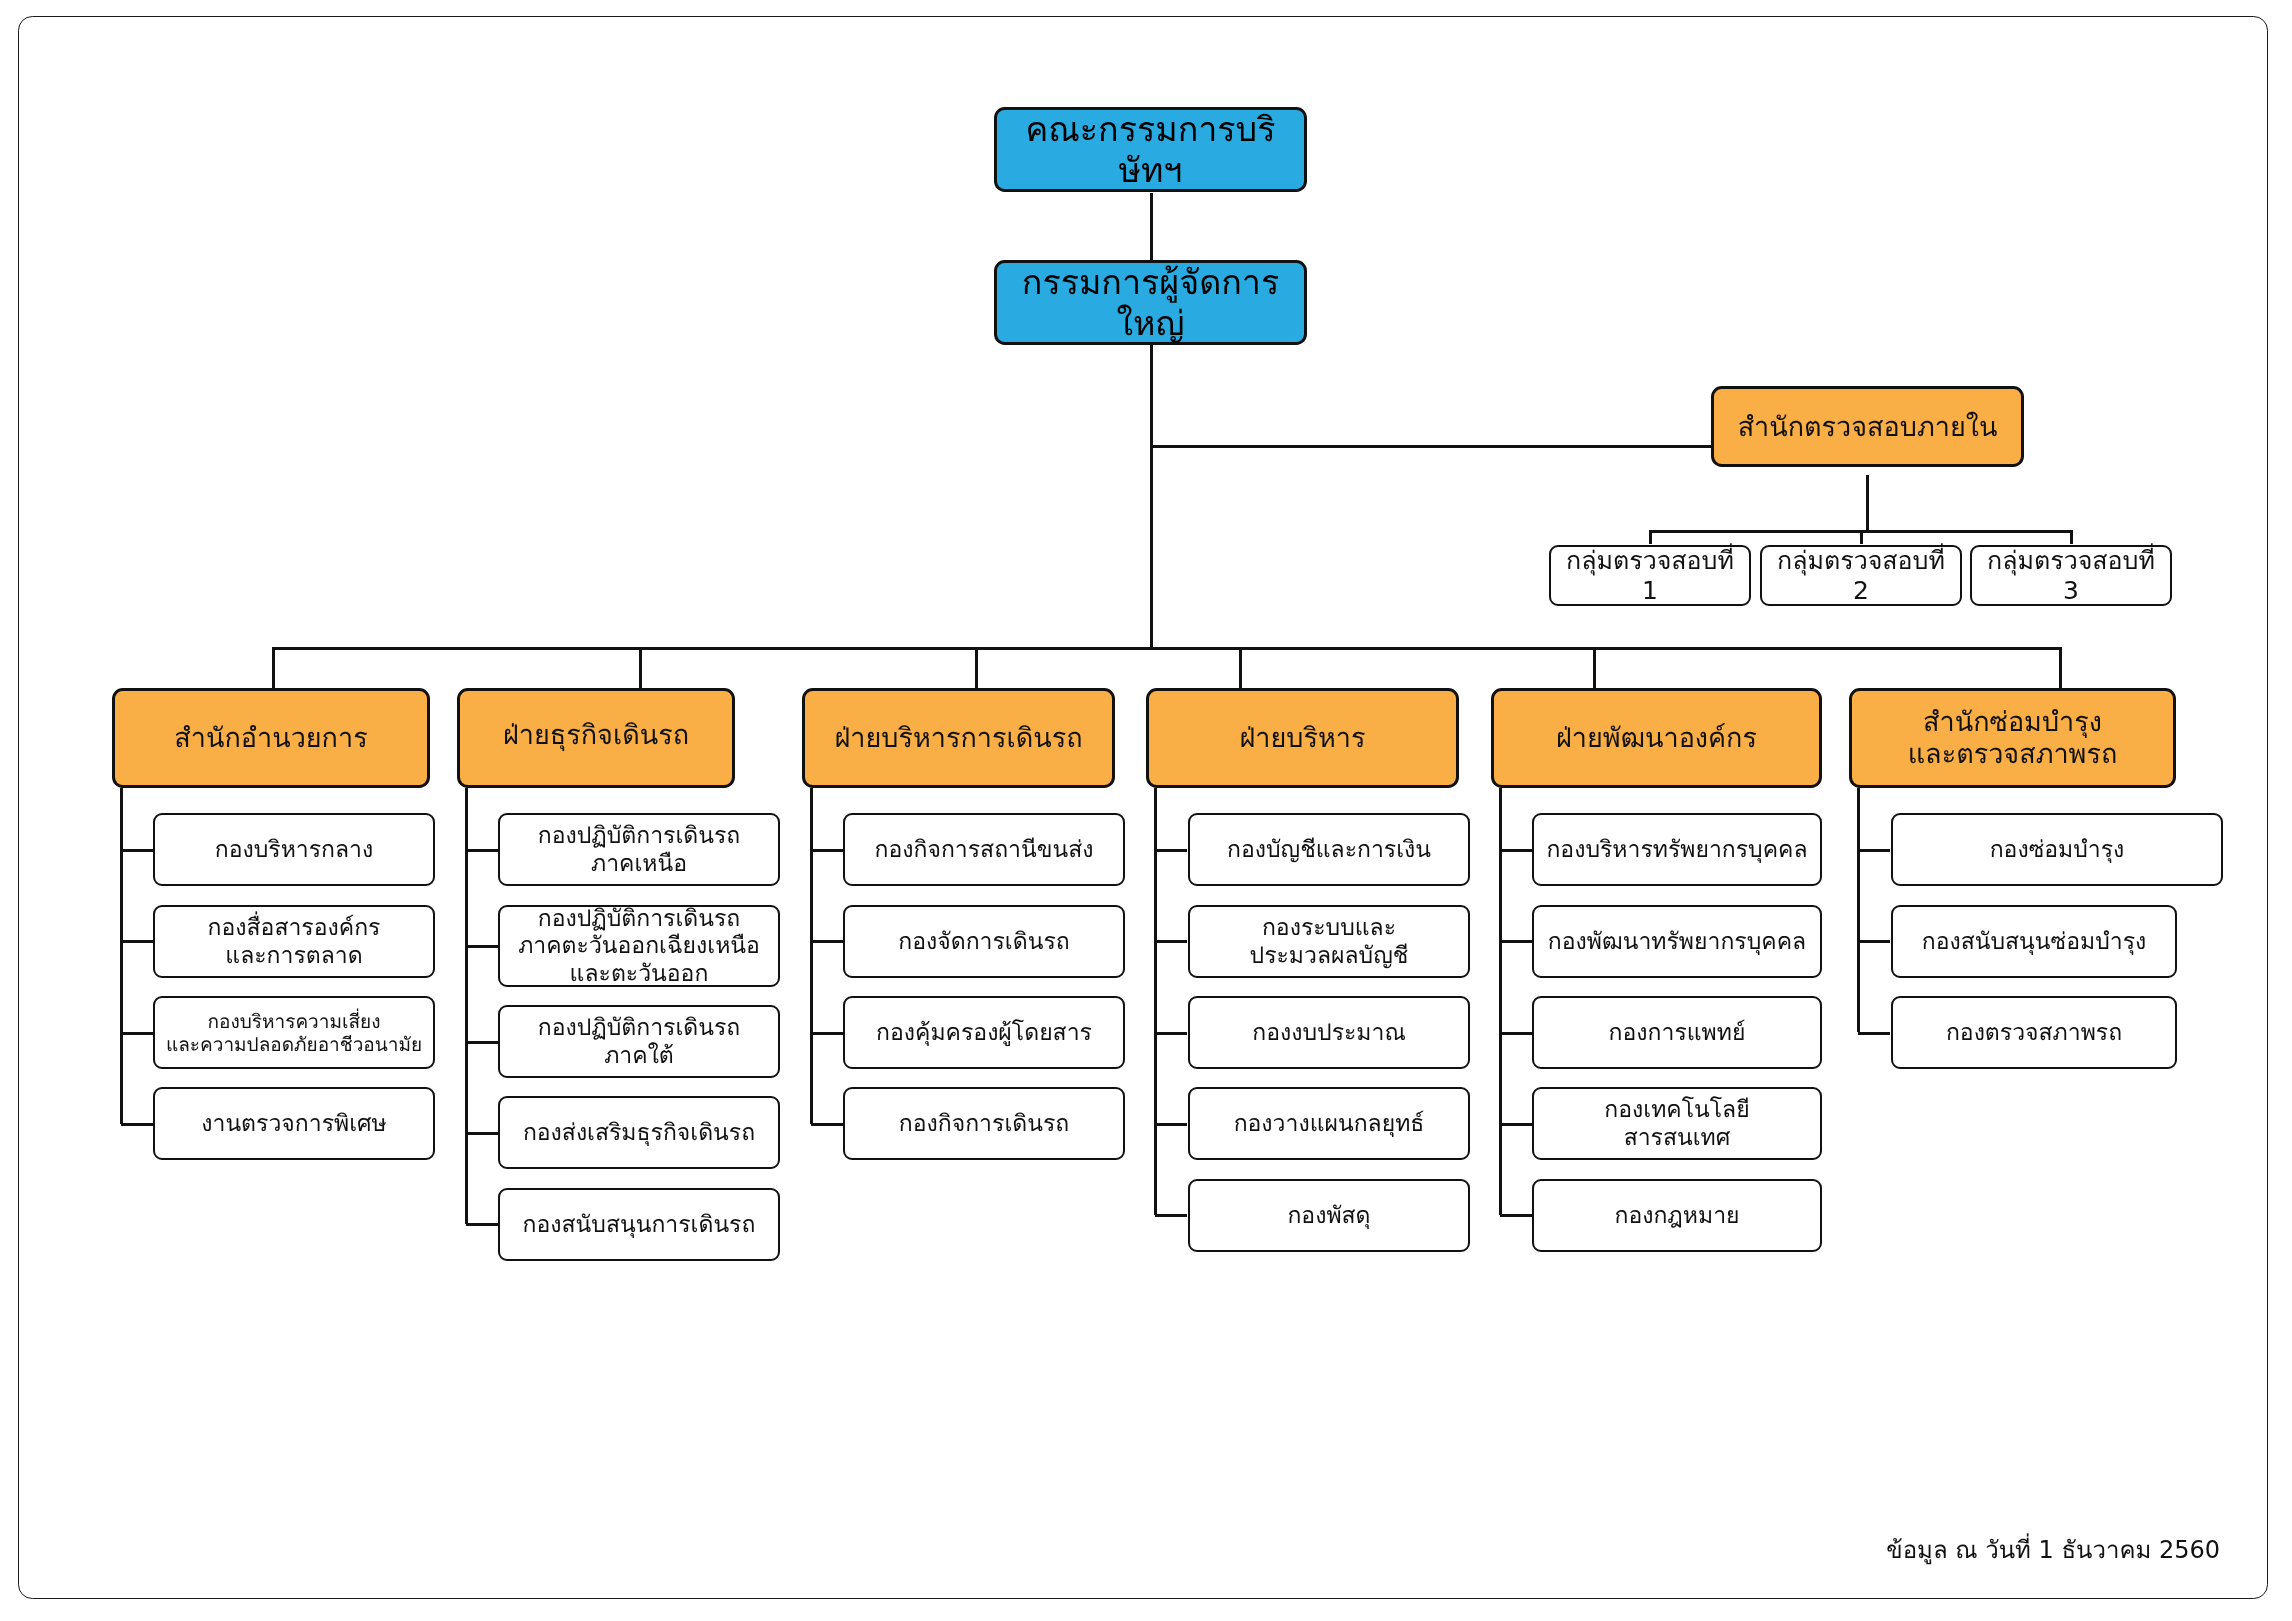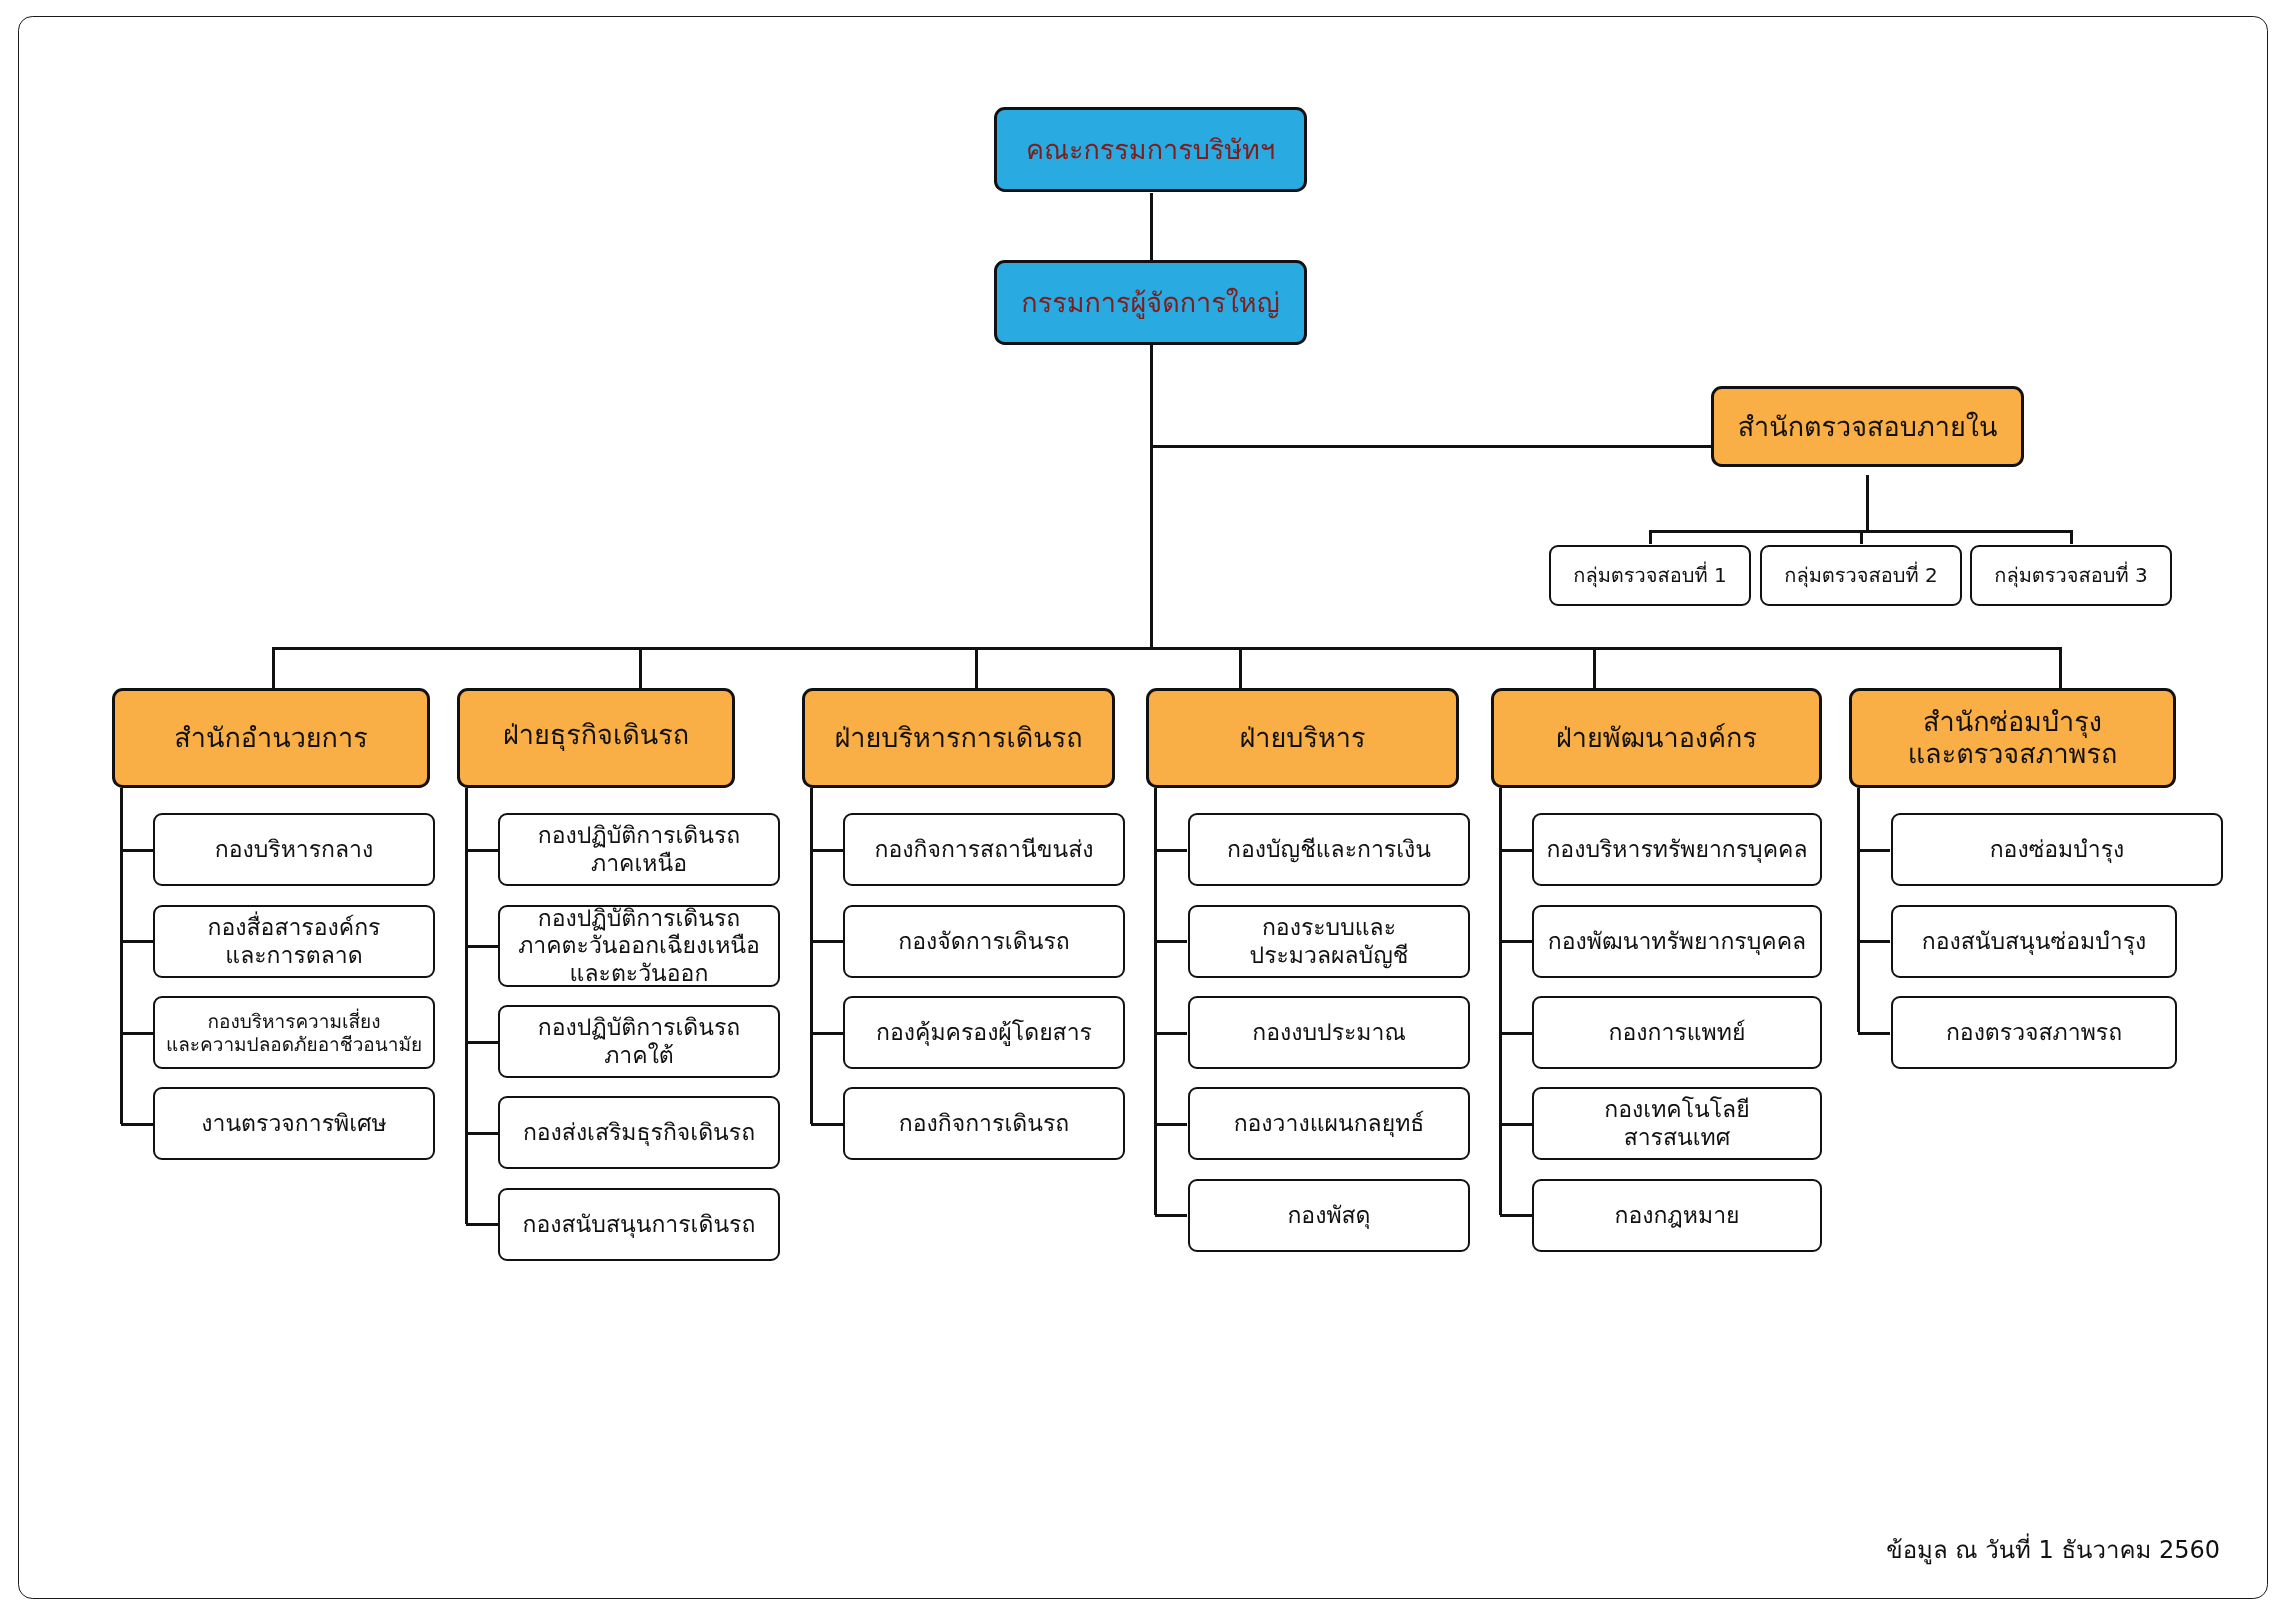--- a/index.html
+++ b/index.html
@@ -17,25 +17,25 @@
   }
 
   
   .node{
     position:absolute;box-sizing:border-box;
     display:flex;align-items:center;justify-content:center;
     text-align:center;border:3.6px solid #111;border-radius:10.7px;
     background:#fff;color:#111;line-height:1.18;padding:1.8px 5.4px;
     white-space:pre-line;
   }
-  .node.blue{background:#29abe2;color:#7f1d1d;border-color:#111;font-size:27px;}
+  .node.blue{background:#29abe2;color:#000000;border-color:#111;font-size:34px;}
   .node.orange{background:#f9ae46;color:#111;font-size:27px;}
   .node.leaf{font-size:23px;border-width:2.7px;border-radius:9px;}
   .node.leaf.small{font-size:19px;}
-  .node.audit{font-size:20px;border-width:2.7px;border-radius:9px;}
+  .node.audit{font-size:25px;border-width:2.7px;border-radius:9px;}
 
   
   .ln{position:absolute;background:#111;}
   .vl{width:2.7px;}
   .hl{height:2.7px;}
 
   
   .footer{
     position:absolute;right:73px;bottom:52px;
     font-size:24px;color:#111;white-space:nowrap;

